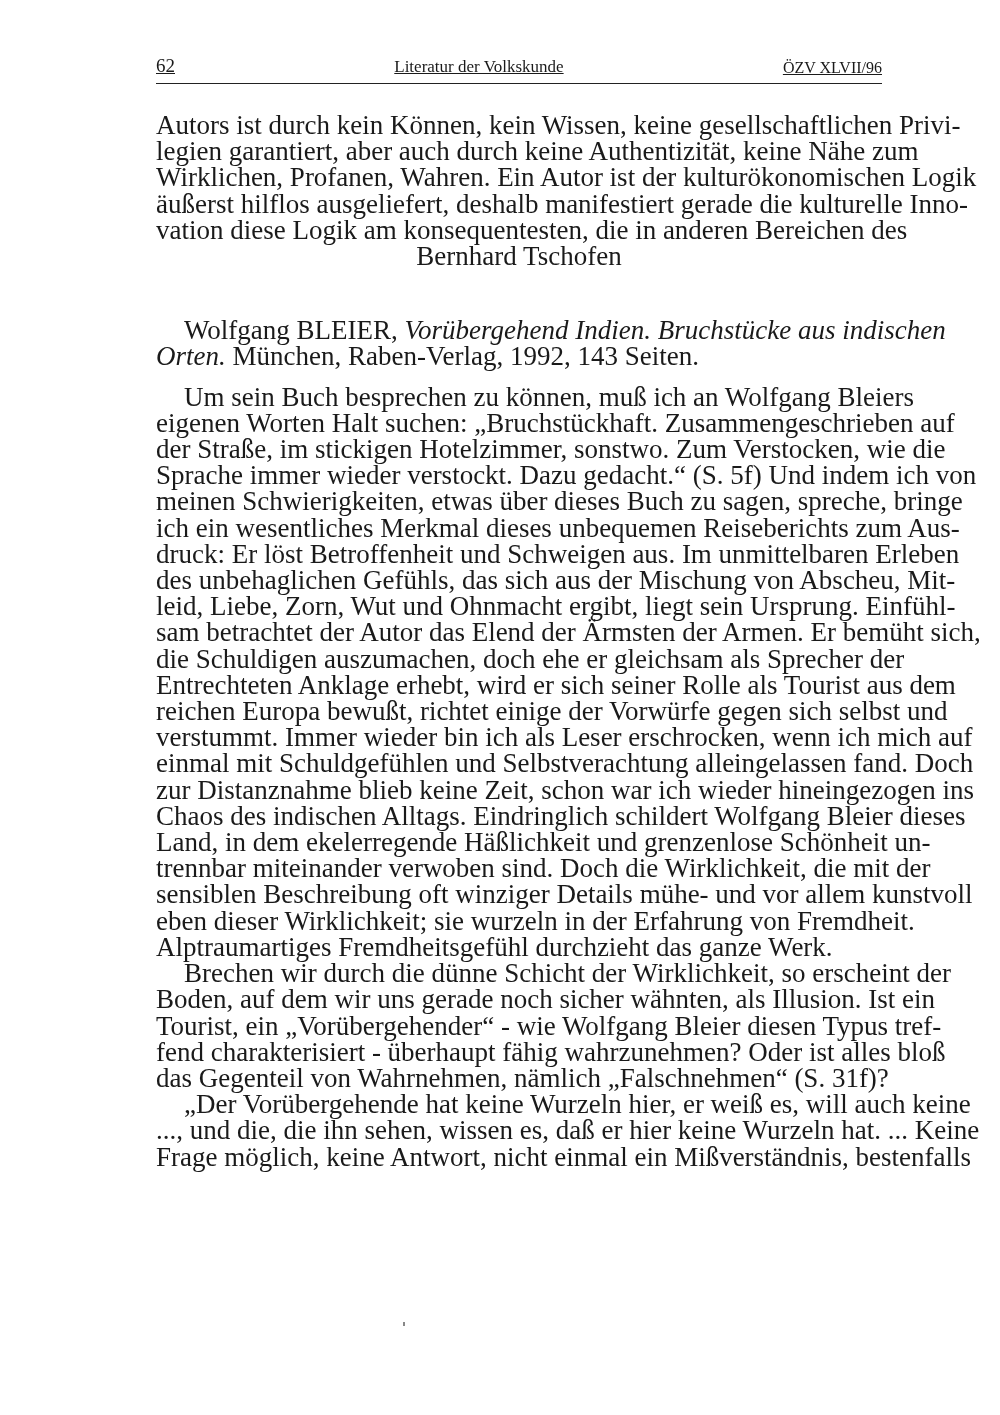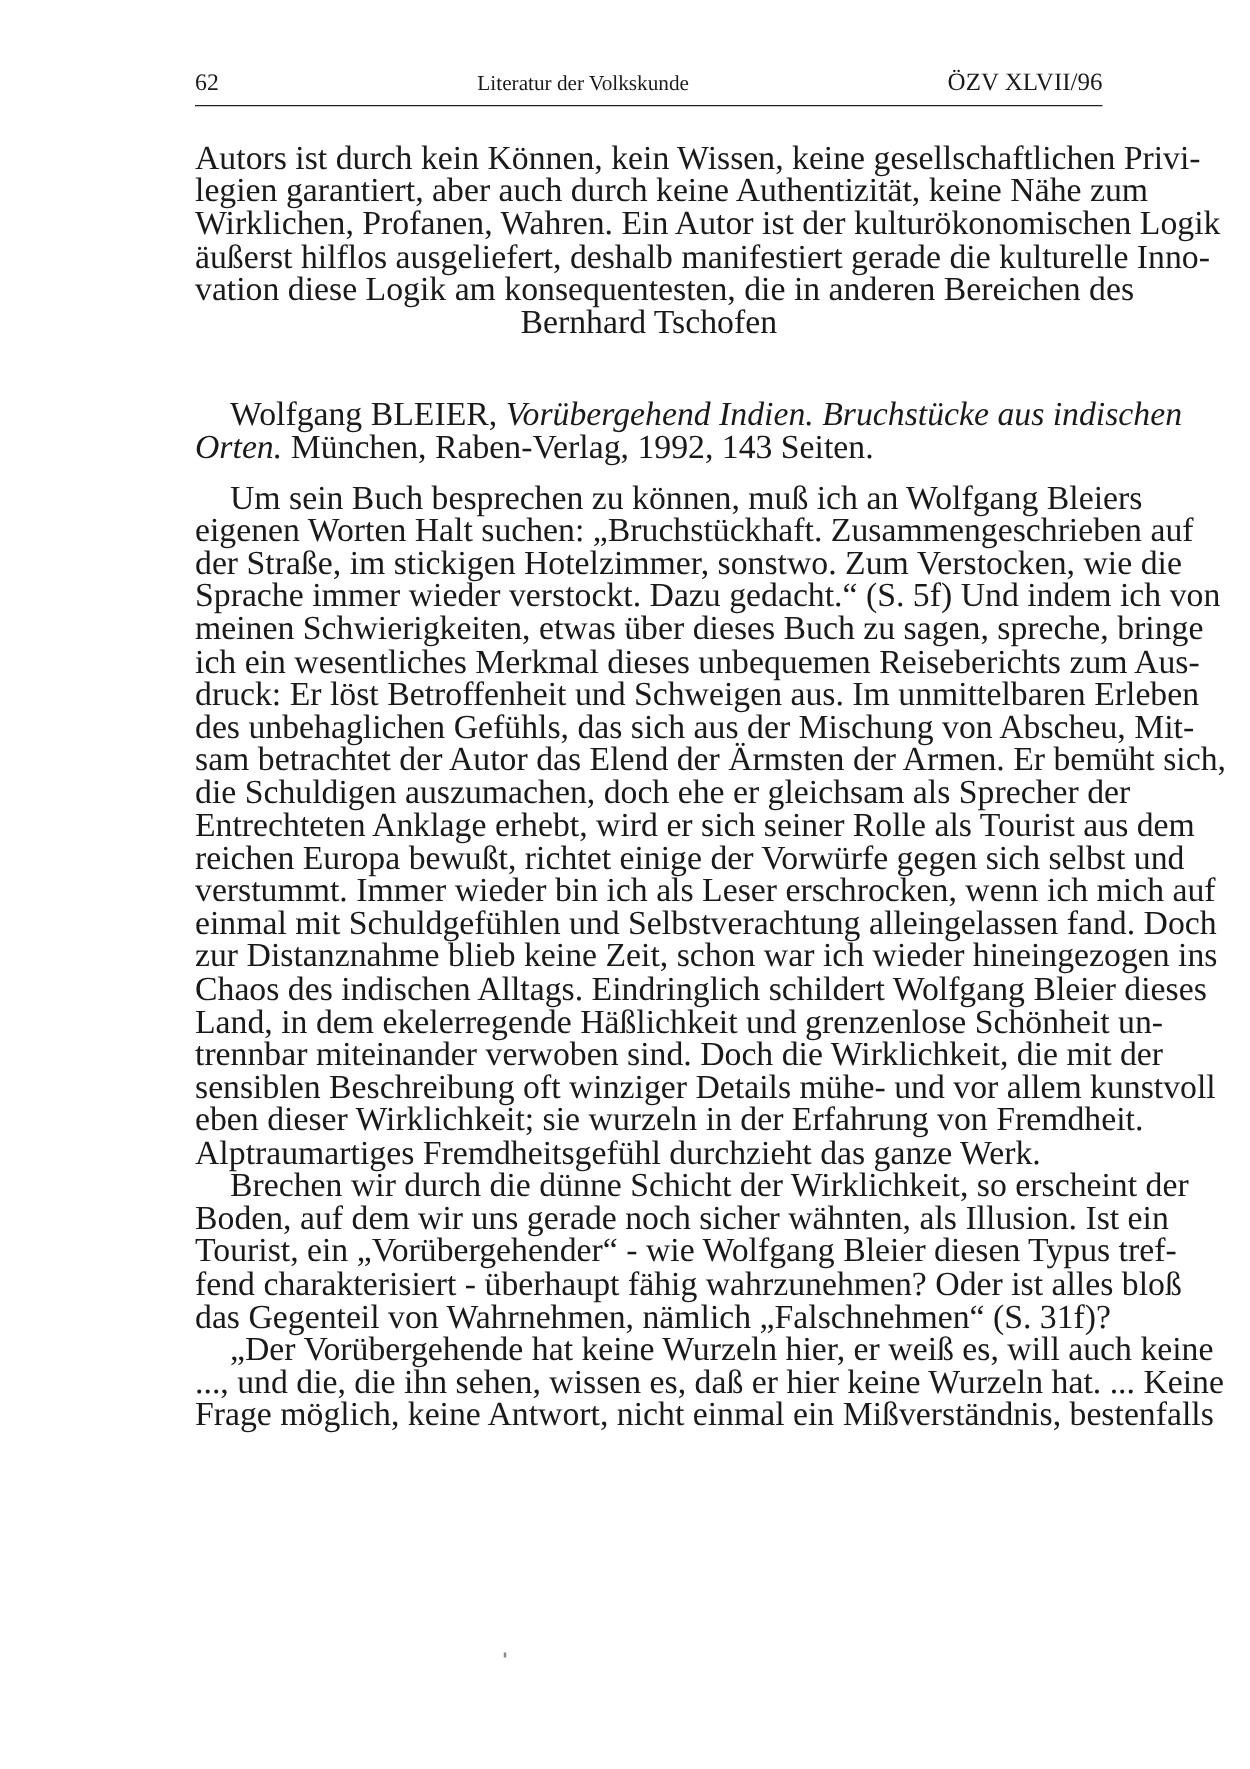--- a/index.html
+++ b/index.html
@@ -3,27 +3,28 @@
 <meta charset="utf-8">
 <style>
   html, body { margin: 0; padding: 0; background: #ffffff; }
   body { width: 1000px; height: 1415px; position: relative; overflow: hidden; }
   .page {
     position: absolute; left: 156px; top: 55px; width: 726px;
     font-family: "Liberation Serif", "DejaVu Serif", serif;
     color: #1a1a1a;
   }
   .header {
-    display: flex; justify-content: space-between; align-items: center;
+    display: flex; justify-content: space-between; align-items: flex-end;
     font-size: 17px; padding-bottom: 6px;
     border-bottom: 1.5px solid #222;
+    text-decoration: underline;
   }
   .header .pagenum { font-size: 19px; }
   .header .running { font-size: 17px; }
-  .header .journal { font-size: 20px; }
+  .header .journal { font-size: 16px; }
   .body-text {
     font-size: 27px; line-height: 26.2px; text-align: justify;
     hyphens: manual;
   }
   .block1 { margin-top: 28px; }
   .line { display: block; text-align: justify; text-align-last: justify; white-space: nowrap; }
   .line.last { text-align-last: left; }
   .signature { text-align: center; margin-top: 0px; }
   .citation { margin-top: 48px; text-indent: 28px; }
   .citation .title { font-style: italic; }
@@ -63,20 +64,21 @@
   <div class="body-text review">
     <div class="para">
       <span class="line indent">Um sein Buch besprechen zu können, muß ich an Wolfgang Bleiers</span>
       <span class="line">eigenen Worten Halt suchen: „Bruchstückhaft. Zusammengeschrieben auf</span>
       <span class="line">der Straße, im stickigen Hotelzimmer, sonstwo. Zum Verstocken, wie die</span>
       <span class="line">Sprache immer wieder verstockt. Dazu gedacht.“ (S. 5f) Und indem ich von</span>
       <span class="line">meinen Schwierigkeiten, etwas über dieses Buch zu sagen, spreche, bringe</span>
       <span class="line">ich ein wesentliches Merkmal dieses unbequemen Reiseberichts zum Aus-</span>
       <span class="line">druck: Er löst Betroffenheit und Schweigen aus. Im unmittelbaren Erleben</span>
       <span class="line">des unbehaglichen Gefühls, das sich aus der Mischung von Abscheu, Mit-</span>
+      <span class="line">leid, Liebe, Zorn, Wut und Ohnmacht ergibt, liegt sein Ursprung. Einfühl-</span>
       <span class="line">sam betrachtet der Autor das Elend der Ärmsten der Armen. Er bemüht sich,</span>
       <span class="line">die Schuldigen auszumachen, doch ehe er gleichsam als Sprecher der</span>
       <span class="line">Entrechteten Anklage erhebt, wird er sich seiner Rolle als Tourist aus dem</span>
       <span class="line">reichen Europa bewußt, richtet einige der Vorwürfe gegen sich selbst und</span>
       <span class="line">verstummt. Immer wieder bin ich als Leser erschrocken, wenn ich mich auf</span>
       <span class="line">einmal mit Schuldgefühlen und Selbstverachtung alleingelassen fand. Doch</span>
       <span class="line">zur Distanznahme blieb keine Zeit, schon war ich wieder hineingezogen ins</span>
       <span class="line">Chaos des indischen Alltags. Eindringlich schildert Wolfgang Bleier dieses</span>
       <span class="line">Land, in dem ekelerregende Häßlichkeit und grenzenlose Schönheit un-</span>
       <span class="line">trennbar miteinander verwoben sind. Doch die Wirklichkeit, die mit der</span>

